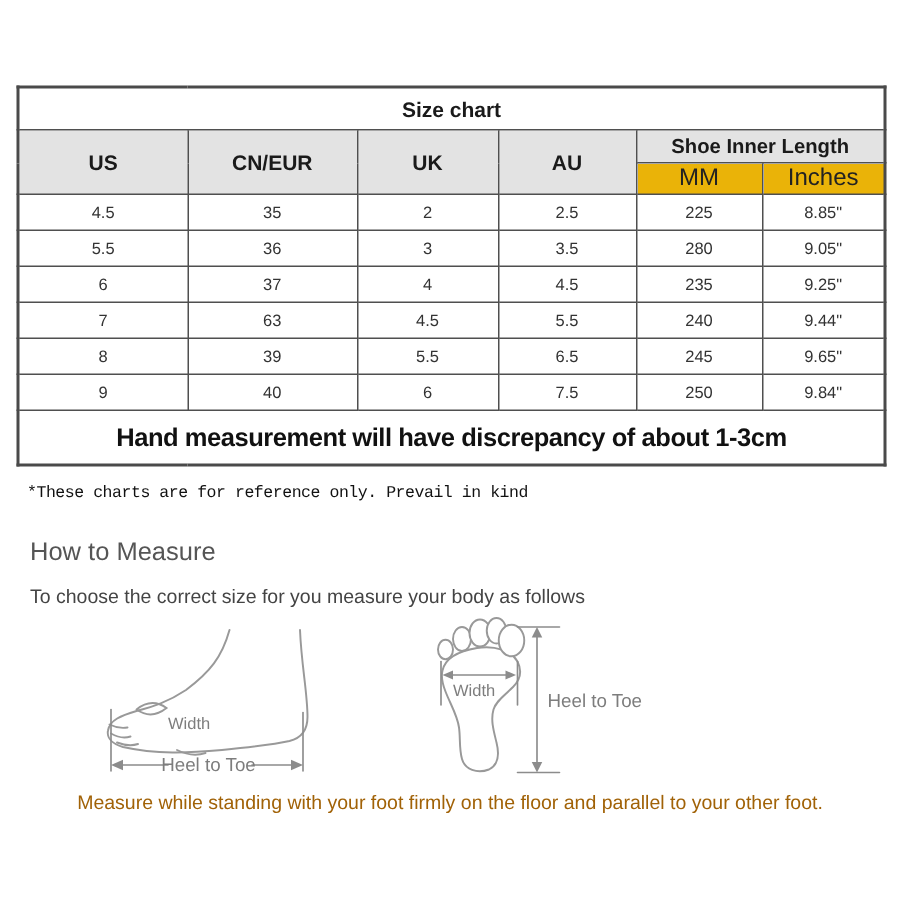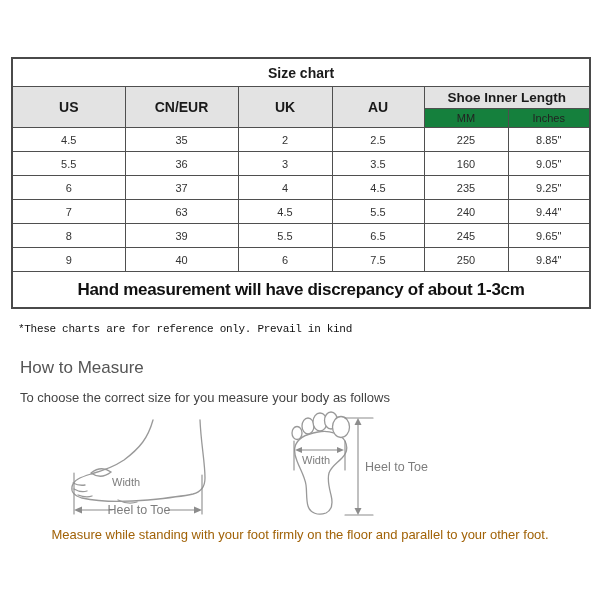--- a/index.html
+++ b/index.html
@@ -13,21 +13,21 @@
     border-collapse:collapse;table-layout:fixed;
     border:2px solid #4a4a4a;
   }
   .size-table td{
     border:1px solid #4f4f4f;text-align:center;vertical-align:middle;
     padding:1px;overflow:hidden;white-space:nowrap;
   }
   .title-row td{height:25px;font-weight:bold;font-size:14px;color:#1a1a1a;background:#ffffff;}
   .hd{background:#e3e3e3;font-weight:bold;font-size:14px;color:#1a1a1a;}
   .inner-hd{height:19px;font-size:13.5px;}
-  .sub{background:#15803d;font-size:11px;height:16px;color:#222;font-weight:normal;}
+  .sub{background:#eab308;font-size:16px;height:16px;color:#222;font-weight:normal;}
   .data-row td{height:21px;font-size:11px;color:#333;}
   .footnote-cell{
     height:33px;font-family:Liberation Sans, sans-serif;font-weight:bold;
     font-size:17px;letter-spacing:-0.3px;color:#111;
   }
   
   .reference-note{
     position:absolute;left:18px;top:323px;
     font-family:"Liberation Mono", monospace;font-weight:normal;
     font-size:11px;letter-spacing:-0.3px;color:#111;
@@ -92,21 +92,21 @@
     <td>2</td>
     <td>2.5</td>
     <td>225</td>
     <td>8.85"</td>
   </tr>
   <tr class="data-row">
     <td>5.5</td>
     <td>36</td>
     <td>3</td>
     <td>3.5</td>
-    <td>160</td>
+    <td>280</td>
     <td>9.05"</td>
   </tr>
   <tr class="data-row">
     <td>6</td>
     <td>37</td>
     <td>4</td>
     <td>4.5</td>
     <td>235</td>
     <td>9.25"</td>
   </tr>

